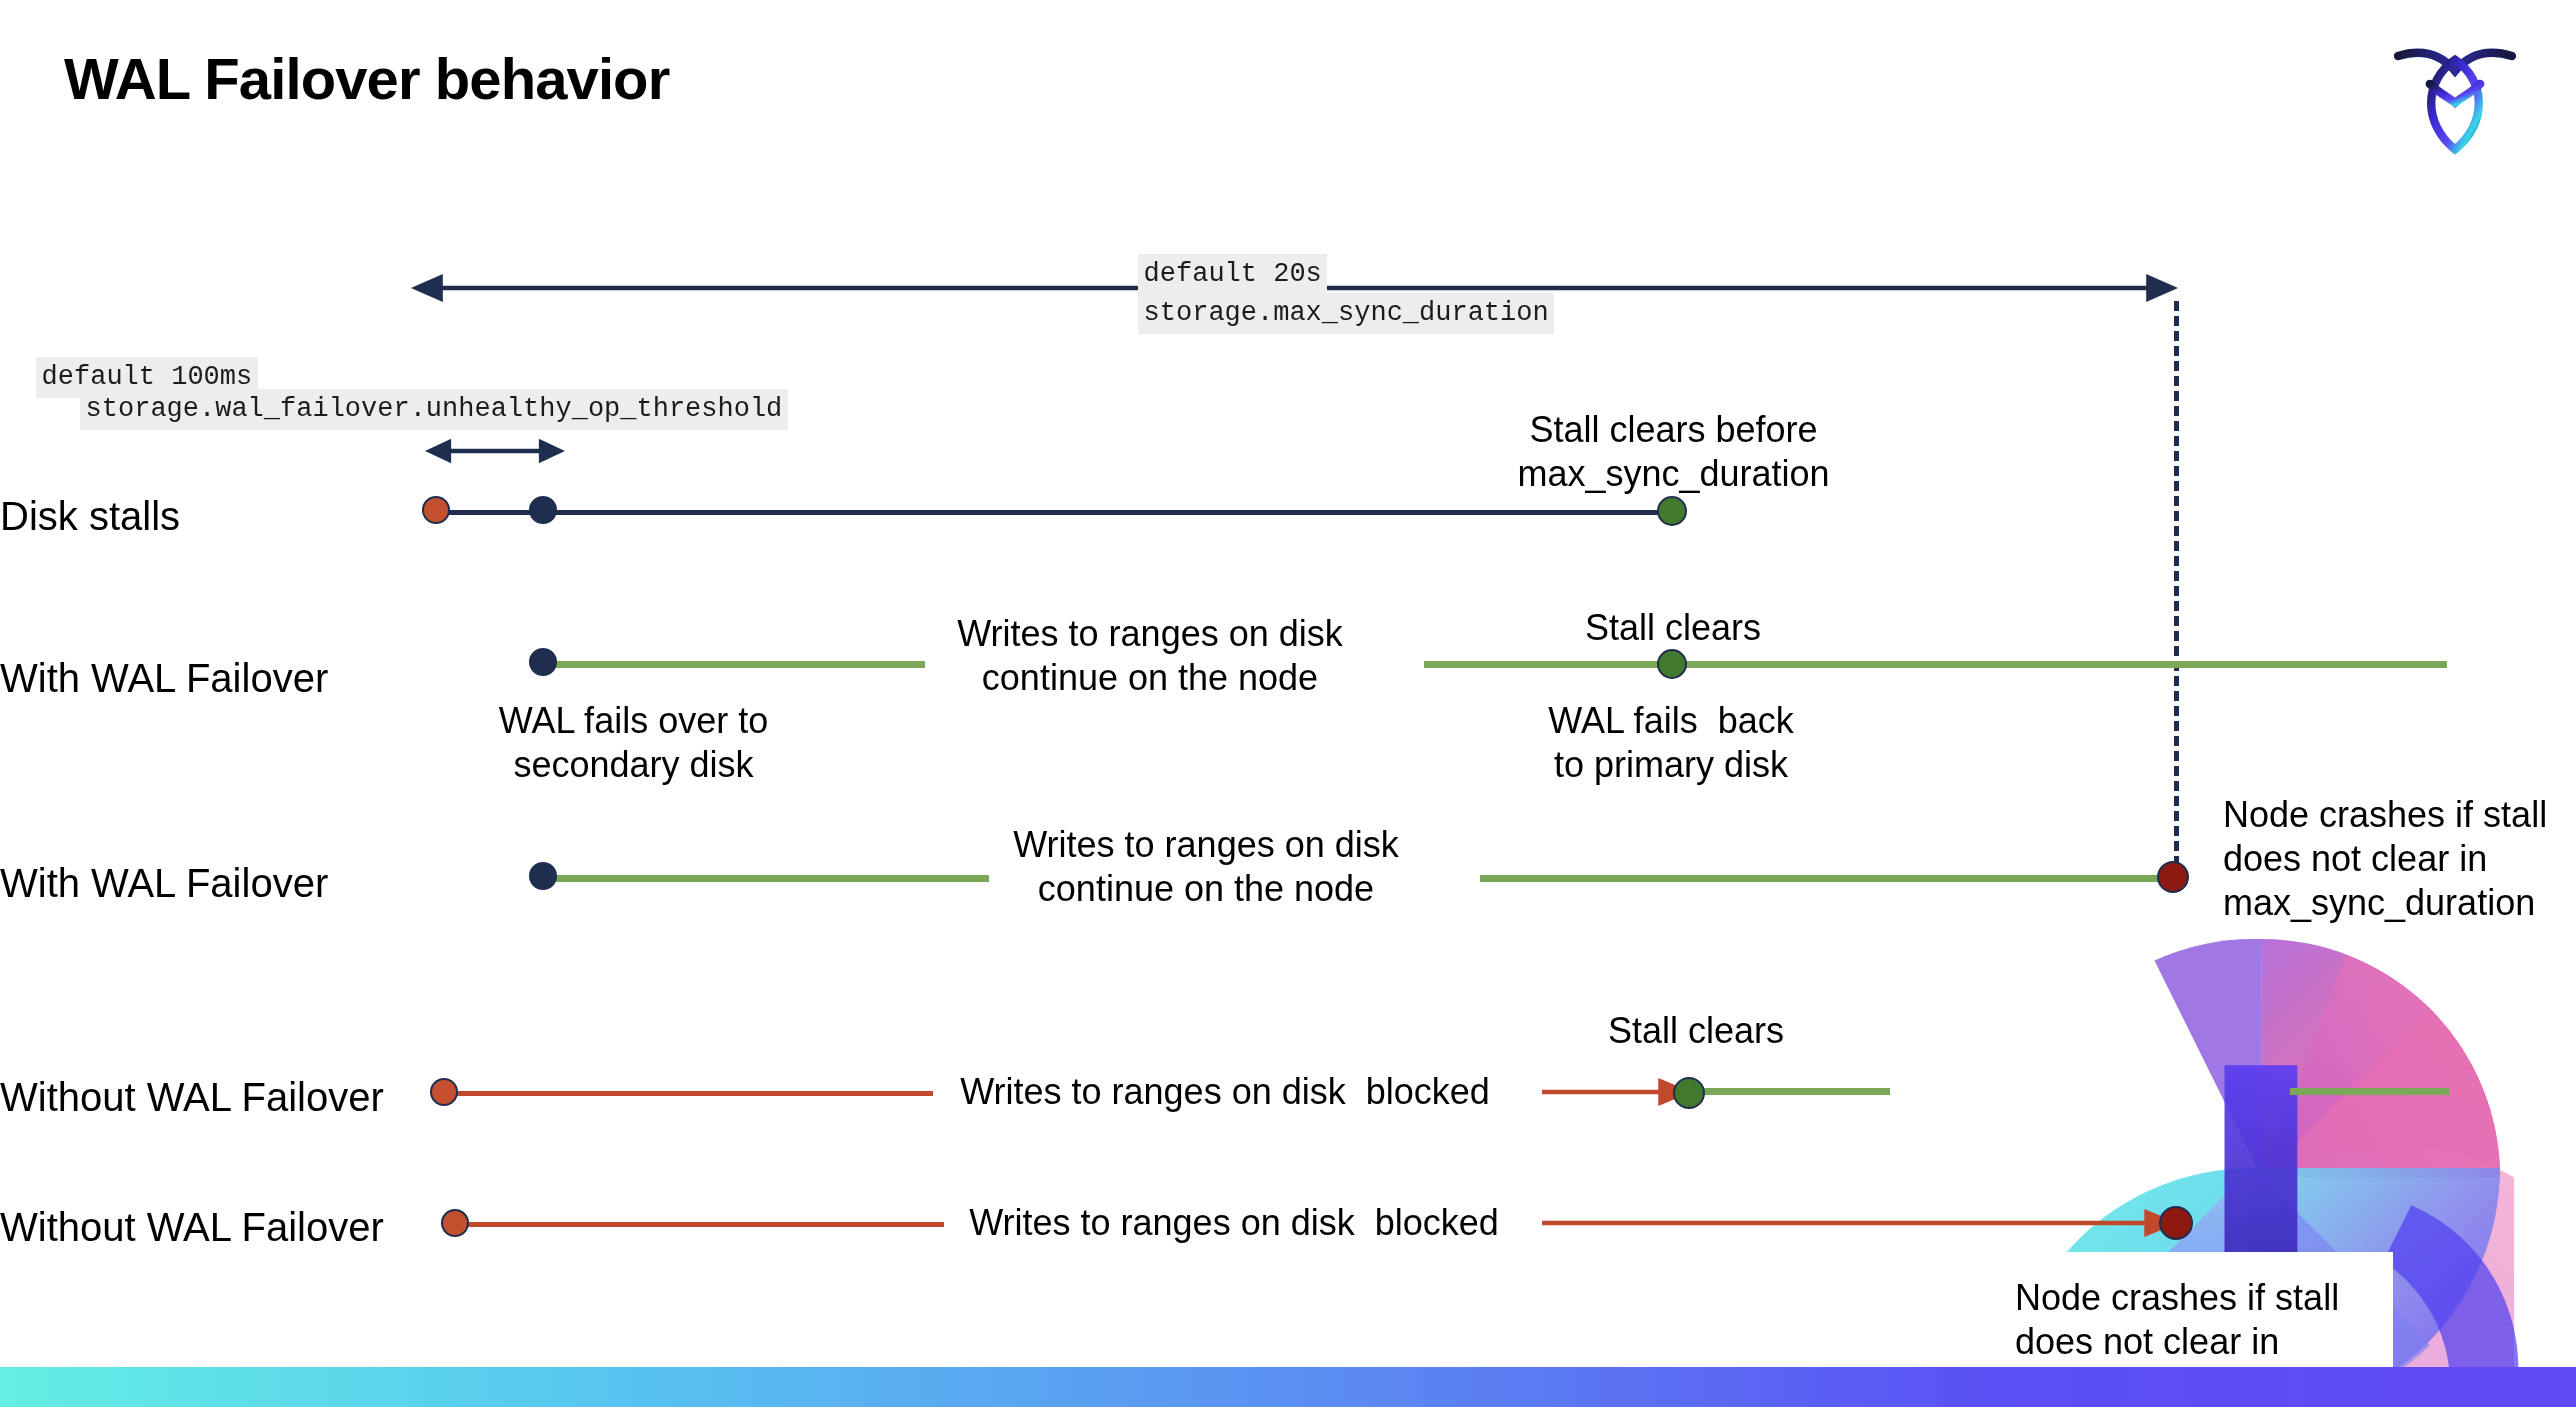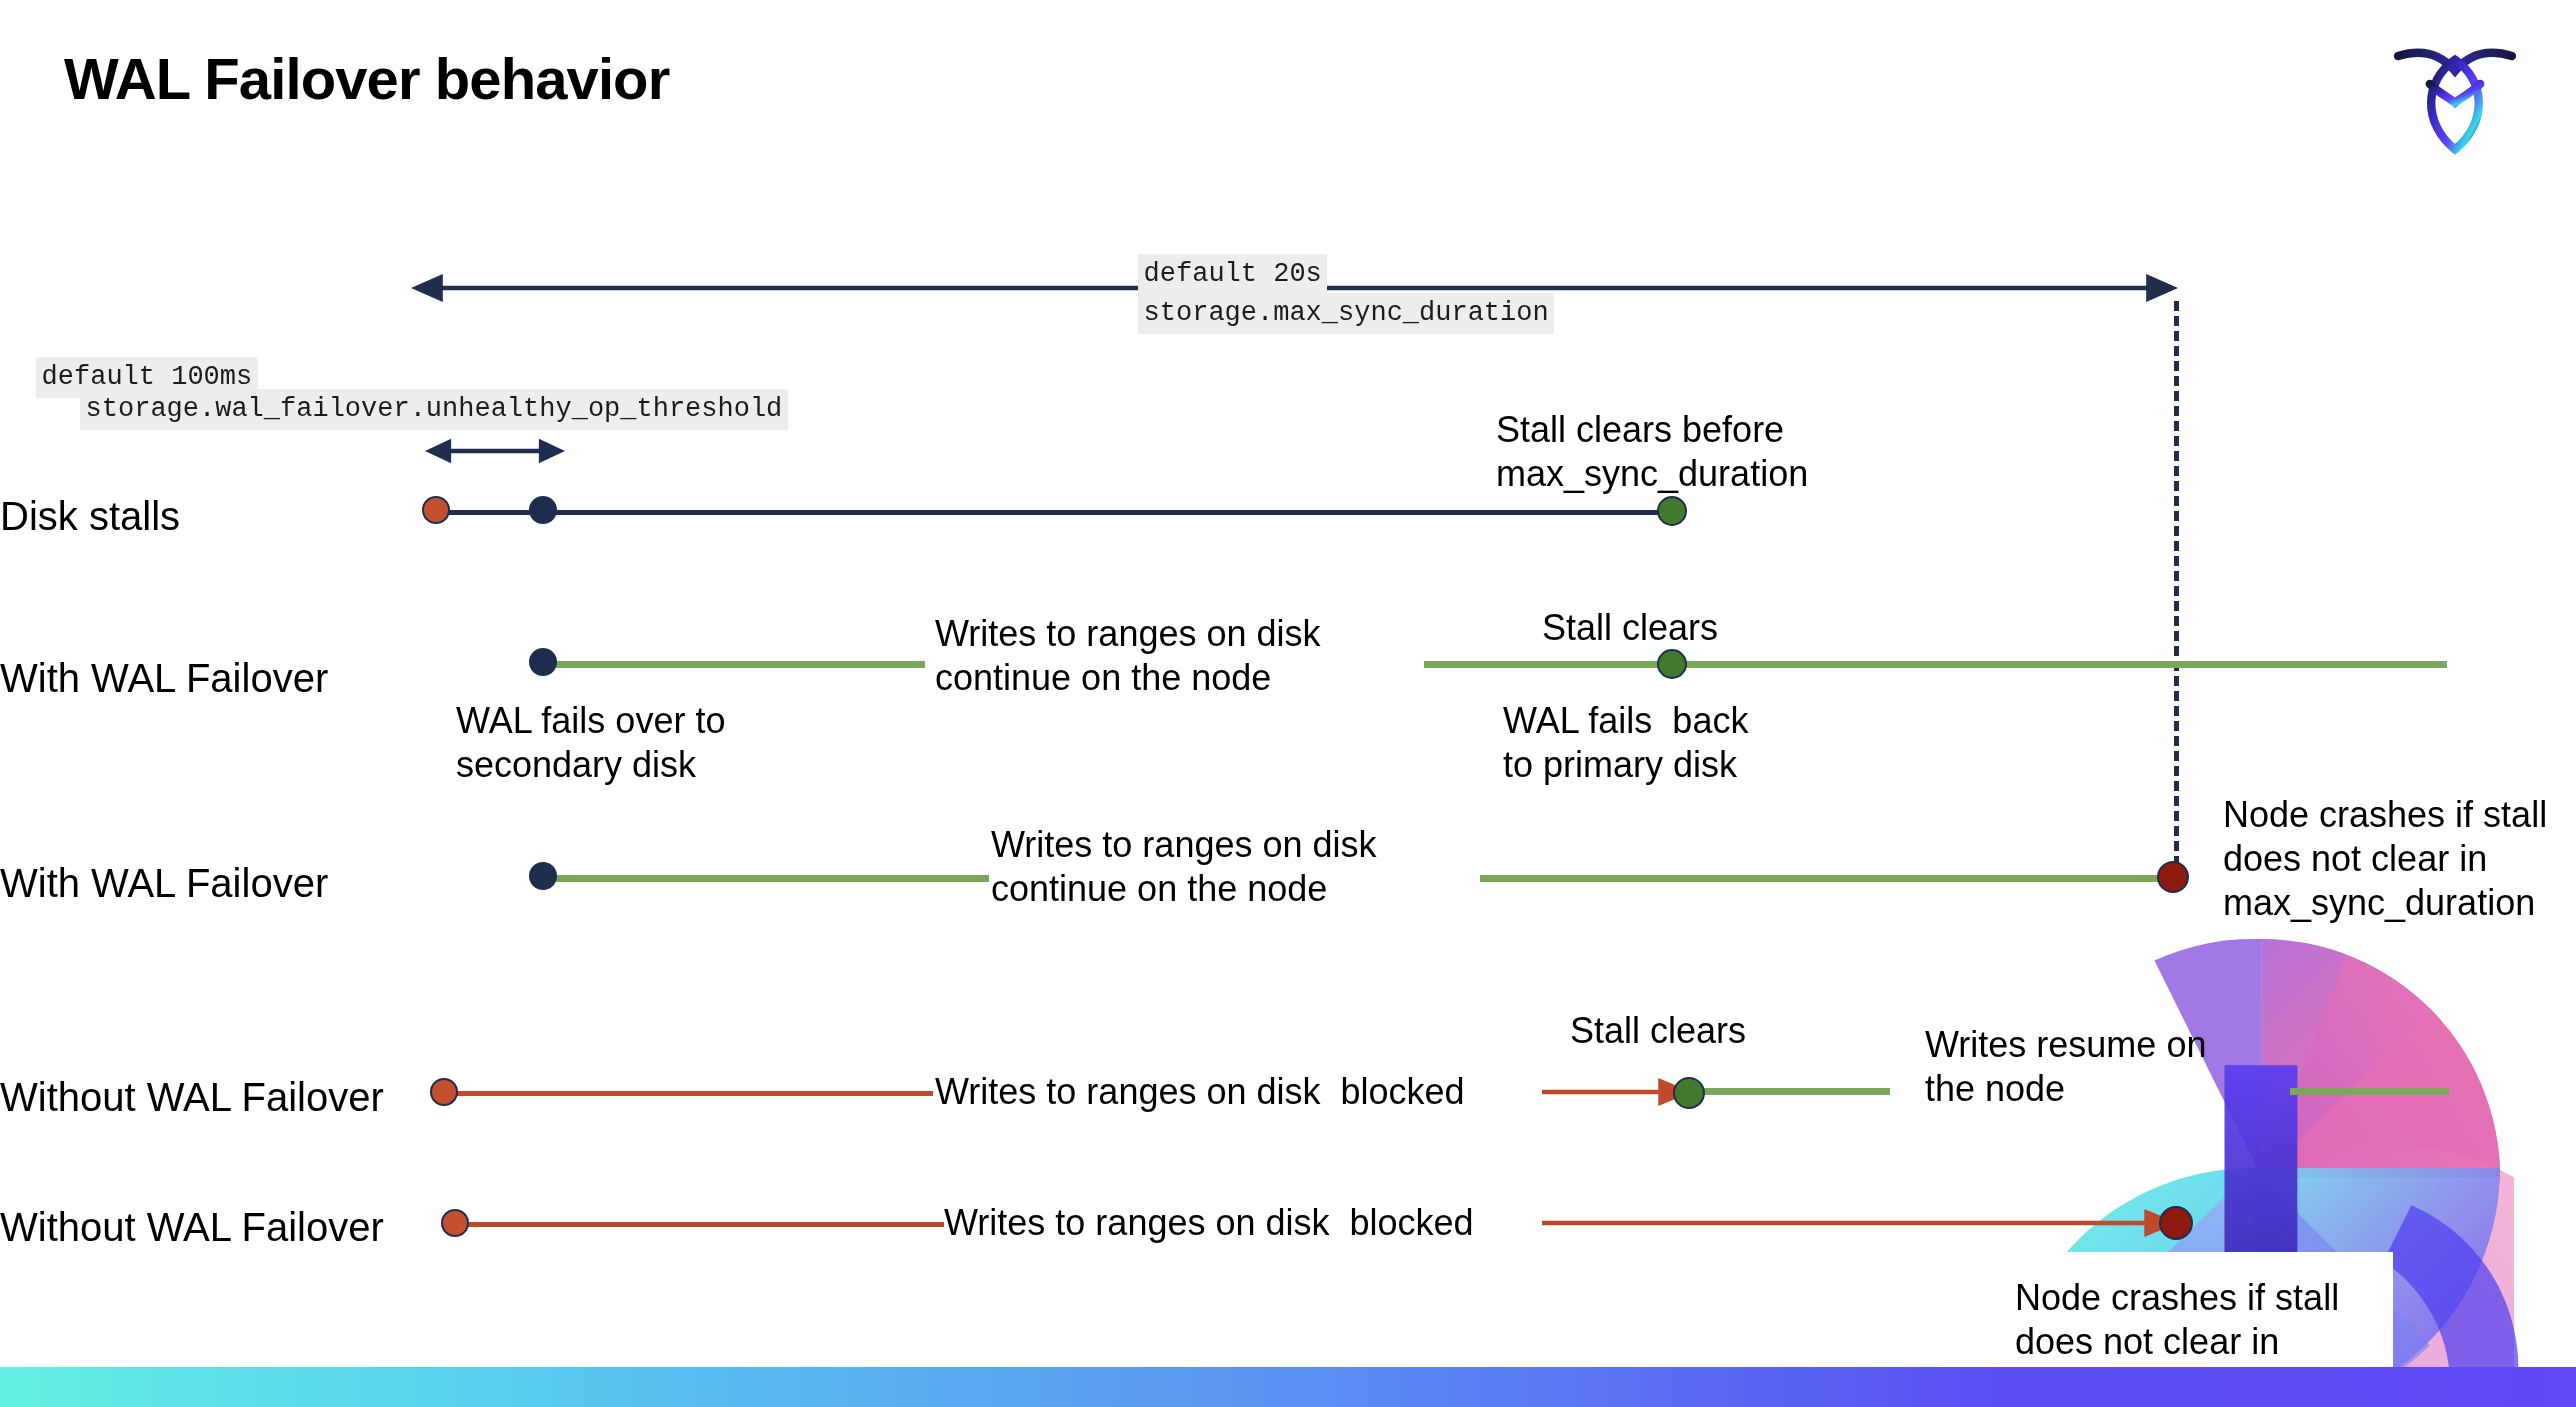--- a/index.html
+++ b/index.html
@@ -33,21 +33,21 @@
 
   
   .rowlabel {
     position:absolute; font-size:40px; color:#000000; white-space:nowrap;
     text-align:left;
   }
 
   
   .note {
     position:absolute; font-size:36px; line-height:44px;
-    color:#000000; text-align:left; white-space:pre;
+    color:#000000; text-align:center; white-space:pre;
   }
   .note.left { text-align:left; }
 
   
   .line { position:absolute; height:4.7px; }
   .line.navy  { background:#1f2d4e; }
   .line.green { background:#7aa758; height:6.5px; }
   .line.orange{ background:#c0492b; height:4.7px; }
 
   
@@ -232,22 +232,20 @@
   </svg>
 
   <div class="line green" style="left:1694px; top:1088px; width:196px;"></div>
   <div class="line green" style="left:2290px; top:1088px; width:159px;"></div>
 
   <div class="dot orange" style="left:430px; top:1078px; width:28px; height:28px;"></div>
   <div class="dot green" style="left:1673px; top:1077px; width:32px; height:32px;"></div>
 
   <div class="note" style="left:935px; top:1070px; width:580px;">Writes to ranges on disk  blocked</div>
   <div class="note" style="left:1570px; top:1009px; width:252px;">Stall clears</div>
-  <div class="note" style="left:1925px; top:1023px; width:318px;">Writes resume on
-the node</div>
 
   <div class="rowlabel" style="left:0px; top:1205px; width:402px;">Without WAL Failover</div>
 
   <div class="line orange" style="left:458px; top:1222px; width:486px;"></div>
 
   <svg style="position:absolute; left:1542px; top:1208px; width:636px; height:30px;" viewBox="0 0 680 32">
     <line x1="0" y1="16" x2="648" y2="16" stroke="#c0492b" stroke-width="5"></line>
     <polygon points="680,16 644,1 644,31" fill="#c0492b"></polygon>
   </svg>
 

